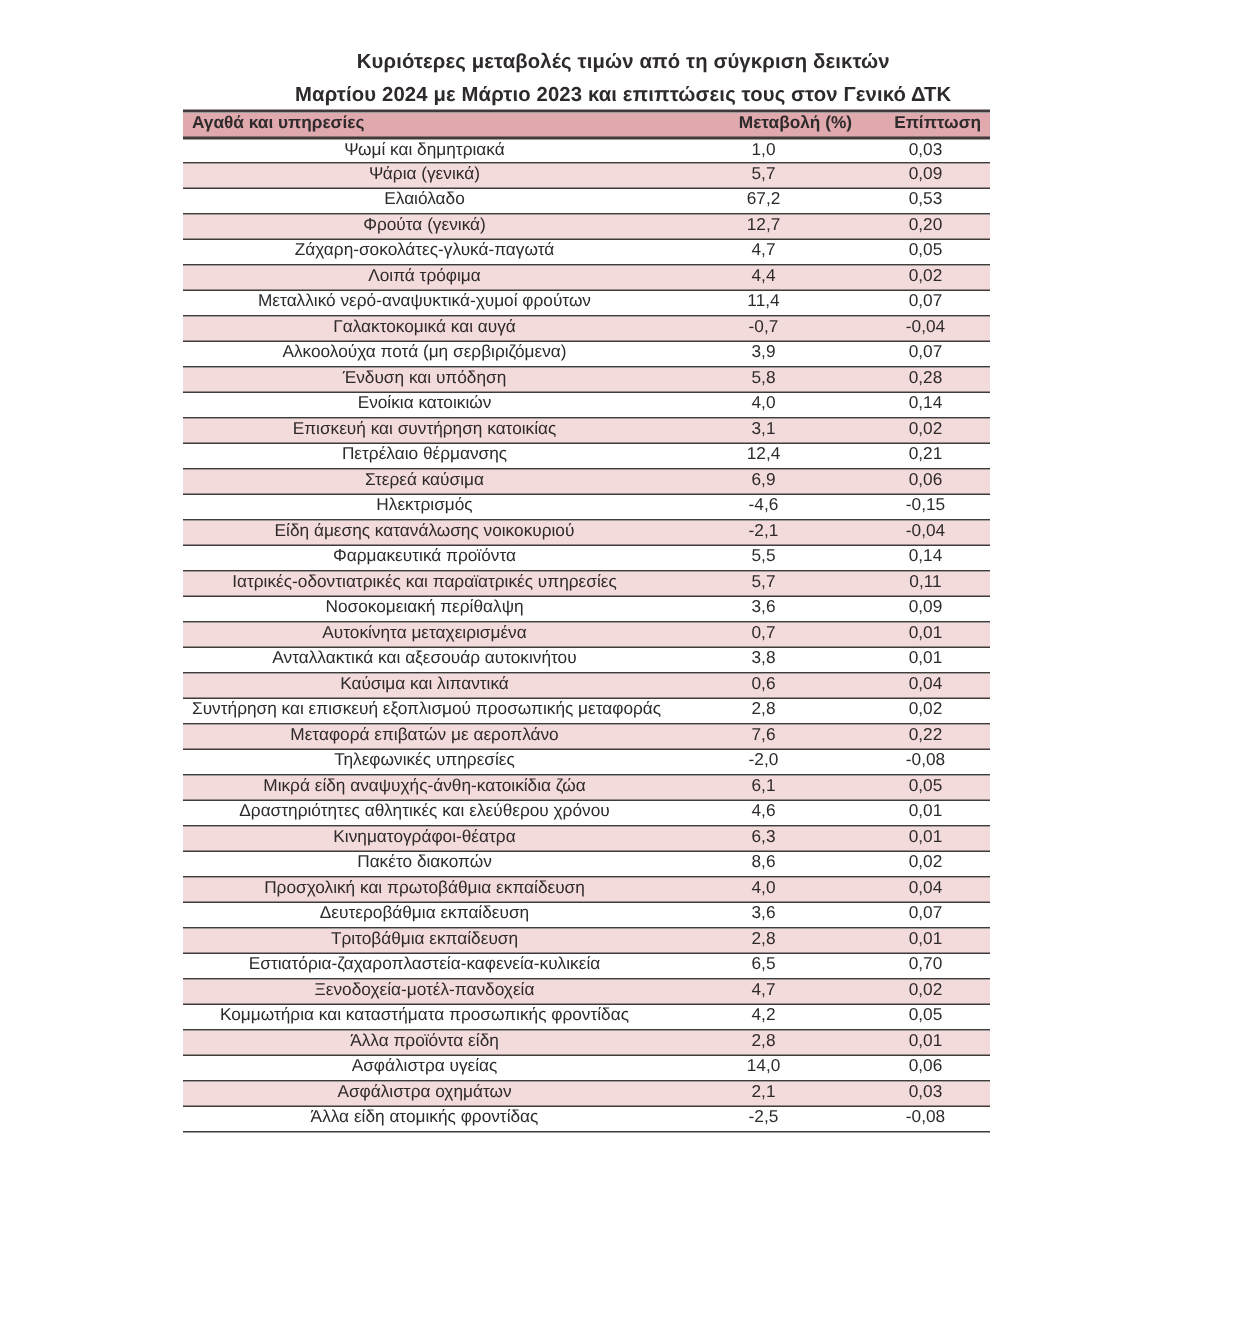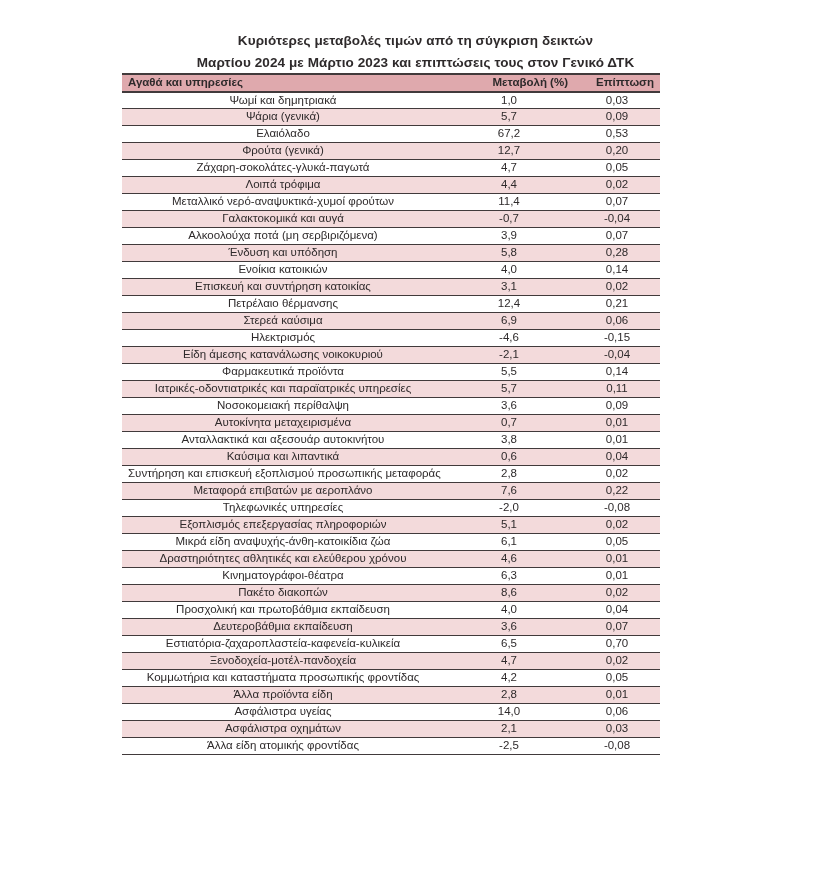--- a/index.html
+++ b/index.html
@@ -211,25 +211,20 @@
           <td class="goods">Μεταφορά επιβατών με αεροπλάνο</td>
           <td class="num">7,6</td>
           <td class="num">0,22</td>
         </tr>
         <tr>
           <td class="goods">Τηλεφωνικές υπηρεσίες</td>
           <td class="num">-2,0</td>
           <td class="num">-0,08</td>
         </tr>
         <tr>
-          <td class="goods">Εξοπλισμός επεξεργασίας πληροφοριών</td>
-          <td class="num">5,1</td>
-          <td class="num">0,02</td>
-        </tr>
-        <tr>
           <td class="goods">Μικρά είδη αναψυχής-άνθη-κατοικίδια ζώα</td>
           <td class="num">6,1</td>
           <td class="num">0,05</td>
         </tr>
         <tr>
           <td class="goods">Δραστηριότητες αθλητικές και ελεύθερου χρόνου</td>
           <td class="num">4,6</td>
           <td class="num">0,01</td>
         </tr>
         <tr>
@@ -246,20 +241,25 @@
           <td class="goods">Προσχολική και πρωτοβάθμια εκπαίδευση</td>
           <td class="num">4,0</td>
           <td class="num">0,04</td>
         </tr>
         <tr>
           <td class="goods">Δευτεροβάθμια εκπαίδευση</td>
           <td class="num">3,6</td>
           <td class="num">0,07</td>
         </tr>
         <tr>
+          <td class="goods">Τριτοβάθμια εκπαίδευση</td>
+          <td class="num">2,8</td>
+          <td class="num">0,01</td>
+        </tr>
+        <tr>
           <td class="goods">Εστιατόρια-ζαχαροπλαστεία-καφενεία-κυλικεία</td>
           <td class="num">6,5</td>
           <td class="num">0,70</td>
         </tr>
         <tr>
           <td class="goods">Ξενοδοχεία-μοτέλ-πανδοχεία</td>
           <td class="num">4,7</td>
           <td class="num">0,02</td>
         </tr>
         <tr>

